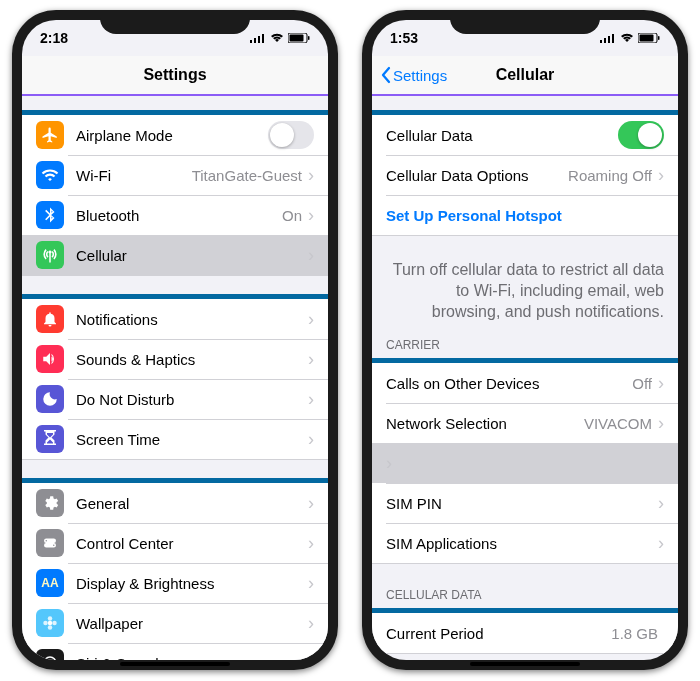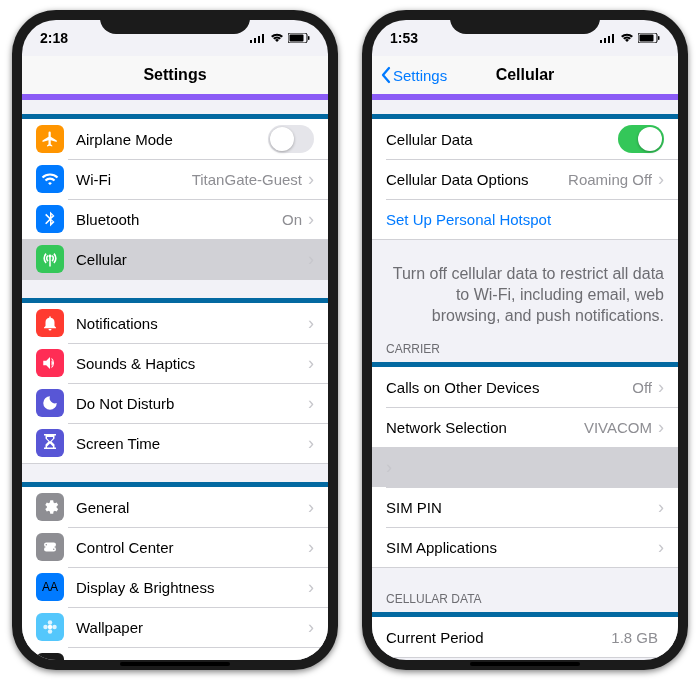--- a/index.html
+++ b/index.html
@@ -3,34 +3,34 @@
 <meta charset="utf-8">
 <style>
   html,body{margin:0;padding:0;background:#fff;font-family:-apple-system,Helvetica,Arial,sans-serif;font-size:14px;color:#000;}
   .stage{width:700px;height:681px;position:relative;display:flex;gap:24px;justify-content:center;align-items:flex-start;padding-top:10px;box-sizing:border-box;}
   .phone{width:326px;height:660px;background:#1b1b1b;border-radius:44px;position:relative;padding:10px;box-sizing:border-box;box-shadow:0 2px 6px rgba(0,0,0,.5);}
   .screen{width:100%;height:100%;background:#f2f2f7;border-radius:34px;overflow:hidden;position:relative;display:flex;flex-direction:column;}
   .notch{position:absolute;top:0;left:50%;transform:translateX(-50%);width:150px;height:24px;background:#1b1b1b;border-bottom-left-radius:16px;border-bottom-right-radius:16px;z-index:10;}
   .home-ind{position:absolute;bottom:4px;left:50%;transform:translateX(-50%);width:110px;height:4px;background:#000;border-radius:3px;z-index:10;}
   .status-bar{height:36px;display:flex;align-items:center;justify-content:space-between;padding:0 18px;font-weight:600;font-size:14px;background:transparent;}
   .status-icons{display:flex;align-items:center;gap:4px;}
-  .nav-bar{height:38px;display:flex;align-items:center;justify-content:center;position:relative;background:#f8f8f8;border-bottom:6px solid #8b5cf6;}
+  .nav-bar{height:38px;display:flex;align-items:center;justify-content:center;position:relative;background:#f8f8f8;border-bottom:2px solid #8b5cf6;}
   .nav-title{font-weight:600;font-size:16px;}
   .nav-back{position:absolute;left:8px;display:flex;align-items:center;color:#007aff;font-size:15px;}
   .content{flex:1;overflow-y:auto;}
   .content::-webkit-scrollbar{display:none;}
   .group{background:#fff;border-top:5px solid #0369a1;border-bottom:1px solid #d1d1d6;margin-bottom:18px;}
   .group + .group{margin-top:4px;}
   .row{display:flex;align-items:center;min-height:40px;padding:0 14px;position:relative;}
   .row + .row::before{content:"";position:absolute;left:46px;right:0;top:0;height:1px;background:#d1d1d6;}
   .row.no-icon + .row.no-icon::before, .row.no-icon::before{left:14px;}
   .row.selected{background:#d1d1d6;}
   .icon-box{width:28px;height:28px;border-radius:6px;margin-right:12px;display:flex;align-items:center;justify-content:center;color:#fff;font-size:16px;flex-shrink:0;}
   .row-label{flex:1;font-size:15px;}
-  .row-label.link{color:#007aff;}
+  .row-label.link{color:#007aff;font-weight:bold;}
   .row-detail{color:#8e8e93;font-size:15px;margin-right:6px;}
   .chev{color:#c7c7cc;font-size:18px;font-weight:300;}
   .toggle{width:46px;height:28px;border-radius:14px;background:#e5e5ea;position:relative;}
   .toggle.on{background:#34c759;}
   .knob{position:absolute;top:2px;left:2px;width:24px;height:24px;border-radius:12px;background:#fff;box-shadow:0 1px 3px rgba(0,0,0,.3);}
   .toggle.on .knob{left:20px;}
   .sect-header{padding:6px 14px 6px;color:#6d6d72;font-size:12px;text-transform:uppercase;}
   .footer-note{padding:6px 14px 10px;color:#6d6d72;font-size:16px;line-height:1.3;text-align:right;}
   svg{display:block;}
   .spacer-top{height:14px;}
@@ -167,21 +167,21 @@
               <span class="icon-box" style="background:#8e8e93;">
                 <svg width="18" height="18" viewBox="0 0 24 24">
                   <path fill="#fff" d="M7 6a3 3 0 0 0 0 6h10a3 3 0 0 0 0-6zm0 4a1 1 0 1 1 1-1 1 1 0 0 1-1 1zm10 2H7a3 3 0 0 0 0 6h10a3 3 0 0 0 0-6zm0 4a1 1 0 1 1 1-1 1 1 0 0 1-1 1z"></path>
                 </svg>
               </span>
               <span class="row-label">Control Center</span>
               <span class="chev">›</span>
             </div>
             <div class="row">
               <span class="icon-box" style="background:#007aff;">
-                <span style="font-weight:400;font-size:12px;color:#000000">AA</span>
+                <span style="font-weight:700;font-size:12px;color:#fef9c3">AA</span>
               </span>
               <span class="row-label">Display &amp; Brightness</span>
               <span class="chev">›</span>
             </div>
             <div class="row">
               <span class="icon-box" style="background:#54c7fc;">
                 <svg width="18" height="18" viewBox="0 0 24 24">
                   <circle cx="12" cy="12" r="3" fill="#fff"></circle>
                   <circle cx="12" cy="6" r="3" fill="#fff" opacity=".8"></circle>
                   <circle cx="12" cy="18" r="3" fill="#fff" opacity=".8"></circle>

